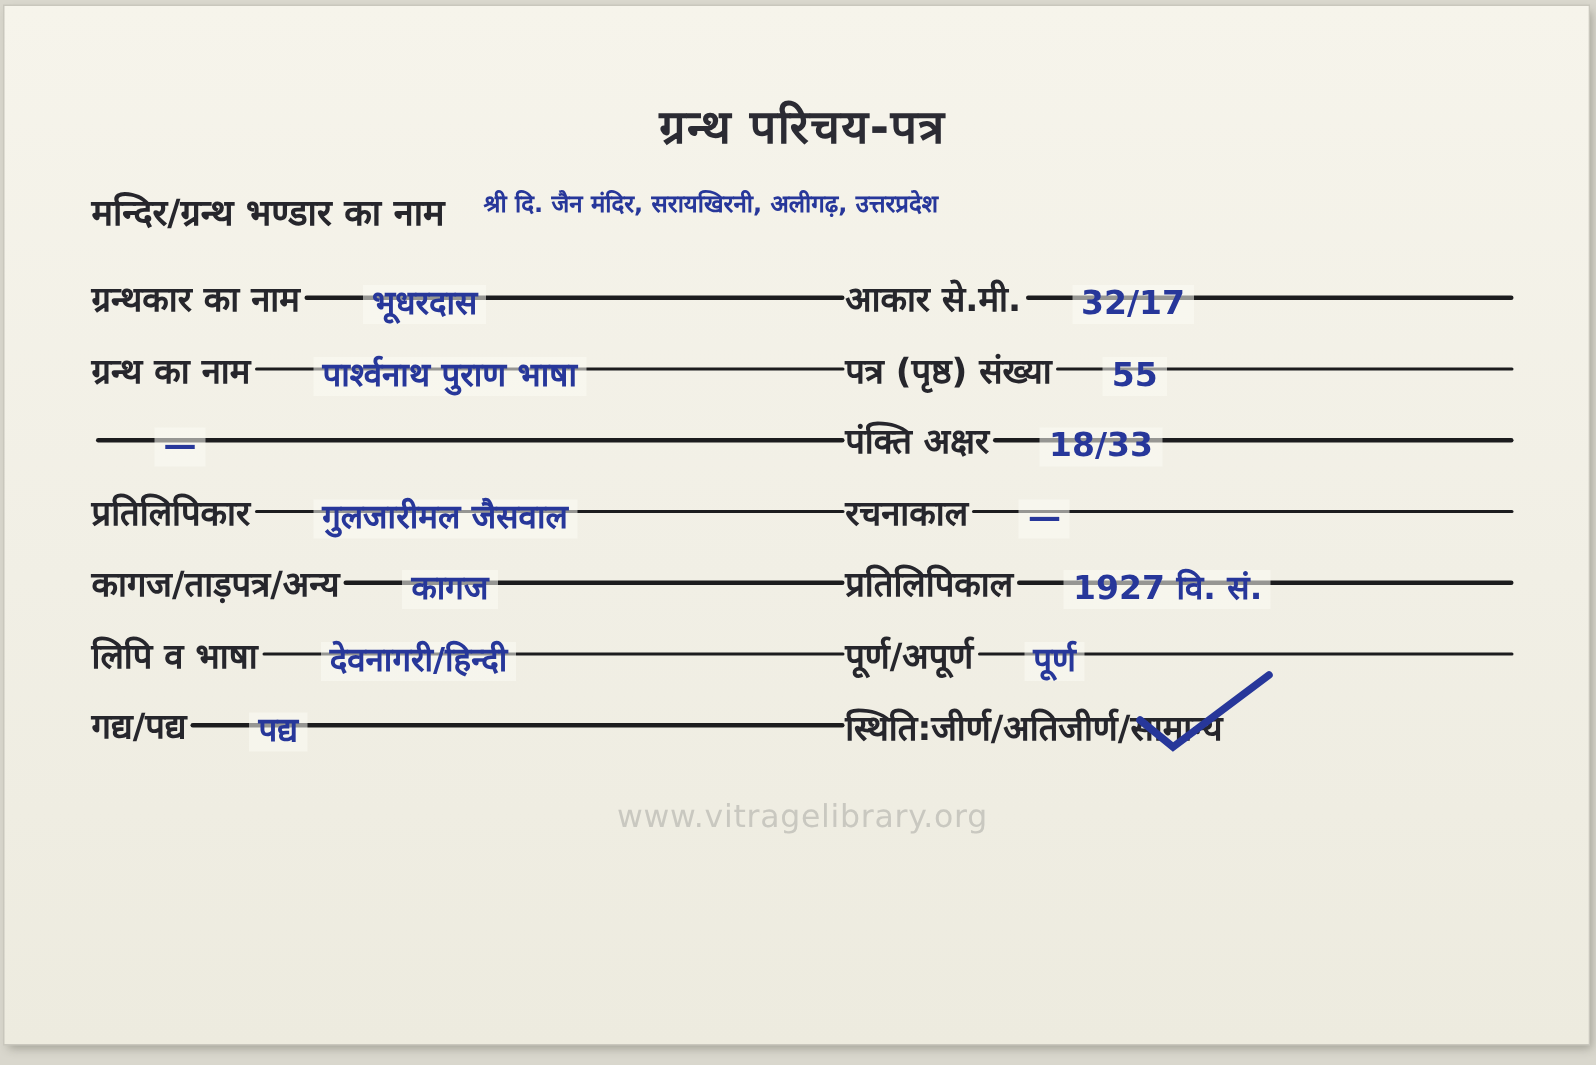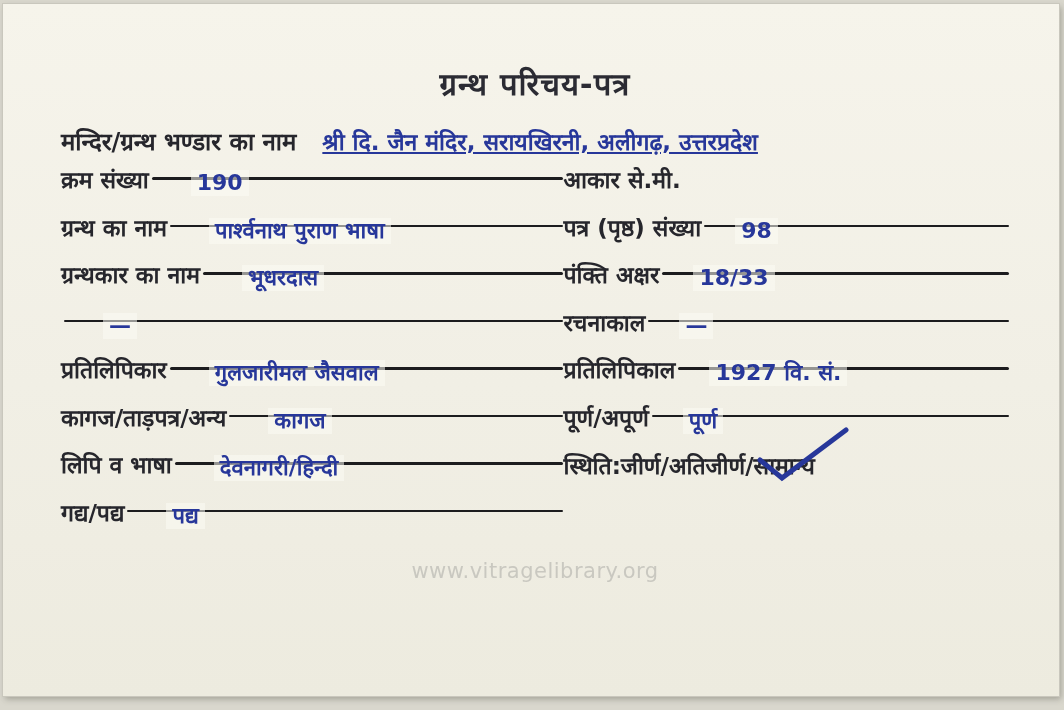--- a/index.html
+++ b/index.html
@@ -21,26 +21,26 @@
     color:#26262c;
   }
   .title{
     text-align:center;
     font-size:31px;font-weight:700;
     letter-spacing:1px;
     color:#2b2b33;
     margin:14px 0 20px 0;
   }
   .header-row{
-    display:flex;align-items:flex-end;
+    display:flex;align-items:flex-start;
     font-size:24px;font-weight:700;
-    margin-bottom:0;white-space:nowrap;
+    margin-bottom:20px;white-space:nowrap;
   }
   .header-row .hlabel{color:#26262c;}
-  .header-row .hvalue{color:#27379a;margin-left:26px;font-size:23px;text-decoration:underline;}
+  .header-row .hvalue{color:#27379a;margin-left:26px;font-size:16px;}
   .cols{display:flex;}
   .col-left{width:53%;}
   .col-right{width:47%;}
   .frow{display:flex;height:47.5px;position:relative;}
   .flabel{
     font-size:23px;font-weight:600;line-height:1.25;
     color:#26262c;white-space:nowrap;padding-top:9px;
   }
   .fill{flex:1;position:relative;min-width:10px;}
   .fill::before{
@@ -77,35 +77,29 @@
 
     <div class="header-row">
       <span class="hlabel">मन्दिर/ग्रन्थ भण्डार का नाम</span>
       <span class="hvalue">श्री दि. जैन मंदिर, सरायखिरनी, अलीगढ़, उत्तरप्रदेश</span>
     </div>
 
     <div class="cols">
 
       <div class="col-left">
         <div class="frow">
-          <span class="flabel">क्रम संख्या</span>
+          <span class="flabel">ग्रन्थकार का नाम</span>
           <span class="fill">
-              <span class="fvalue">190</span>
+              <span class="fvalue">भूधरदास</span>
             </span>
         </div>
         <div class="frow">
           <span class="flabel">ग्रन्थ का नाम</span>
           <span class="fill">
               <span class="fvalue">पार्श्वनाथ पुराण भाषा</span>
-            </span>
-        </div>
-        <div class="frow">
-          <span class="flabel">ग्रन्थकार का नाम</span>
-          <span class="fill">
-              <span class="fvalue">भूधरदास</span>
             </span>
         </div>
         <div class="frow">
           <span class="fill">
               <span class="fvalue">—</span>
             </span>
         </div>
         <div class="frow">
           <span class="flabel">प्रतिलिपिकार</span>
           <span class="fill">
@@ -128,25 +122,28 @@
           <span class="flabel">गद्य/पद्य</span>
           <span class="fill">
               <span class="fvalue">पद्य</span>
             </span>
         </div>
       </div>
 
       <div class="col-right">
         <div class="frow">
           <span class="flabel">आकार से.मी.</span>
+          <span class="fill">
+              <span class="fvalue">32/17</span>
+            </span>
         </div>
         <div class="frow">
           <span class="flabel">पत्र (पृष्ठ) संख्या</span>
           <span class="fill">
-              <span class="fvalue">98</span>
+              <span class="fvalue">55</span>
             </span>
         </div>
         <div class="frow">
           <span class="flabel">पंक्ति अक्षर</span>
           <span class="fill">
               <span class="fvalue">18/33</span>
             </span>
         </div>
         <div class="frow">
           <span class="flabel">रचनाकाल</span>

